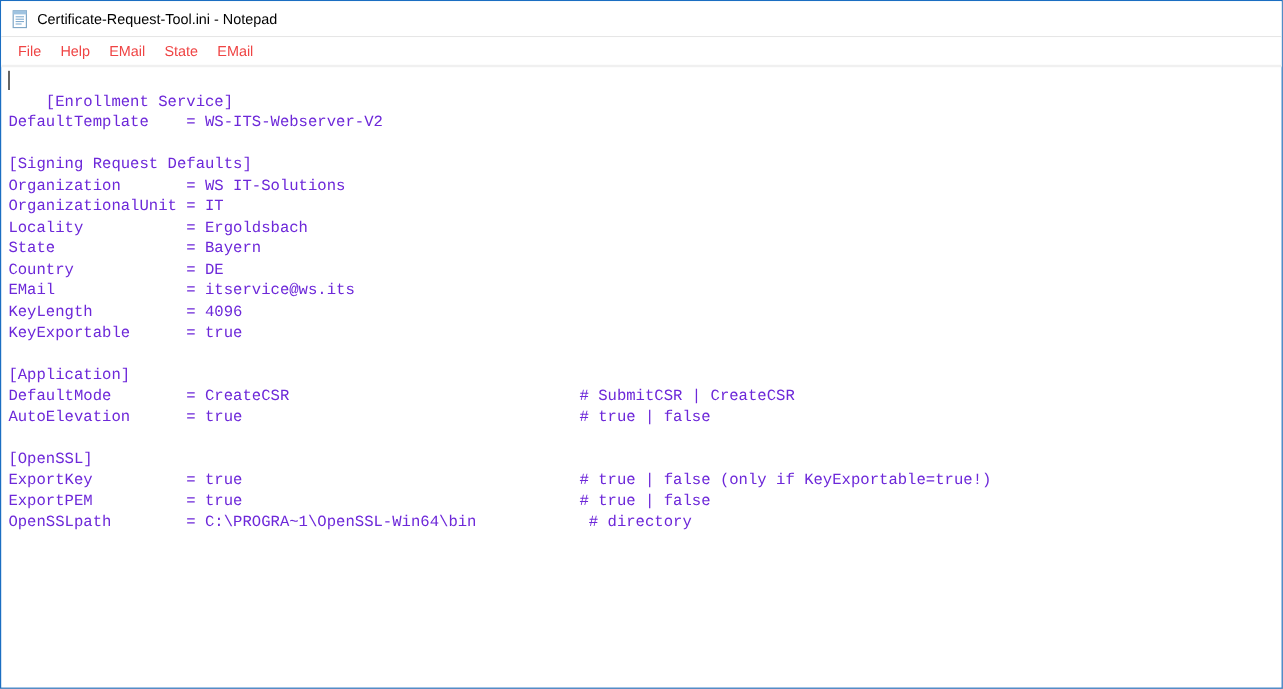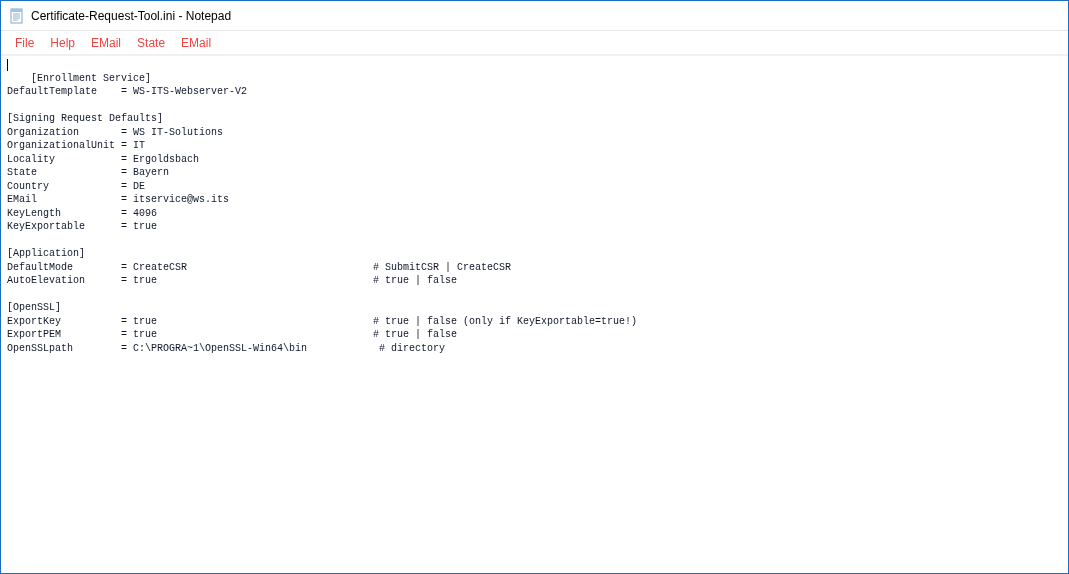--- a/index.html
+++ b/index.html
@@ -46,23 +46,23 @@
     .menubar .menu-item {
       font-size: 12px;
       color: #ef4444;
       padding: 2px 8px;
       cursor: default;
     }
     .editor {
       flex: 1;
       padding: 2px 6px 6px 6px;
       font-family: Consolas, "Courier New", monospace;
-      font-size: 10px;
+      font-size: 13px;
       line-height: 1.35;
-      color: #0f172a;
+      color: #6d28d9;
       white-space: pre;
       overflow: auto;
       border-top: 1px solid #f0f0f0;
       position: relative;
     }
     .caret {
       display: inline-block;
       width: 0;
       border-left: 1px solid #000;
       height: 1.2em;

